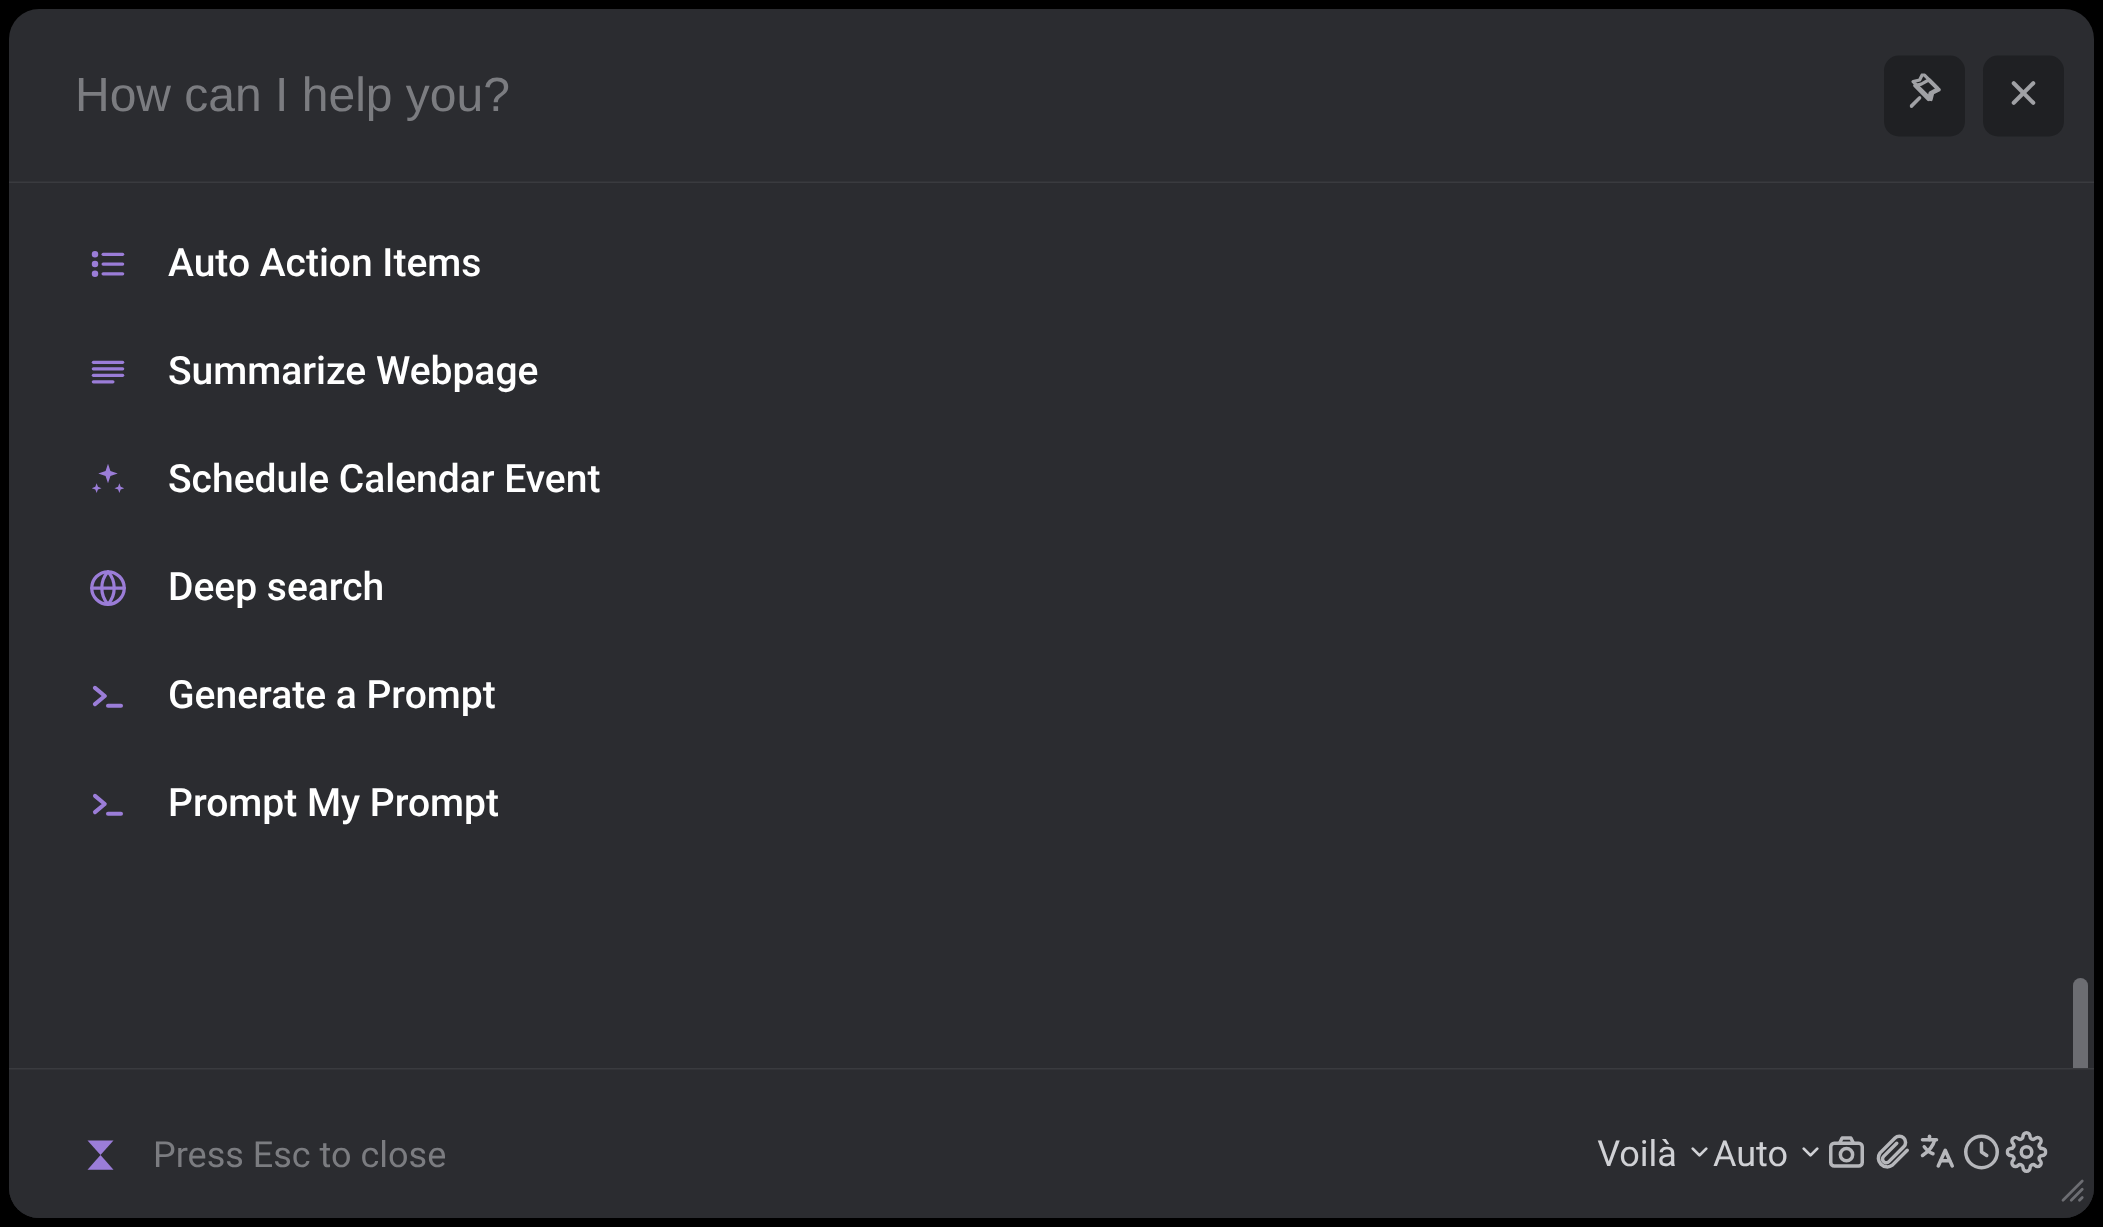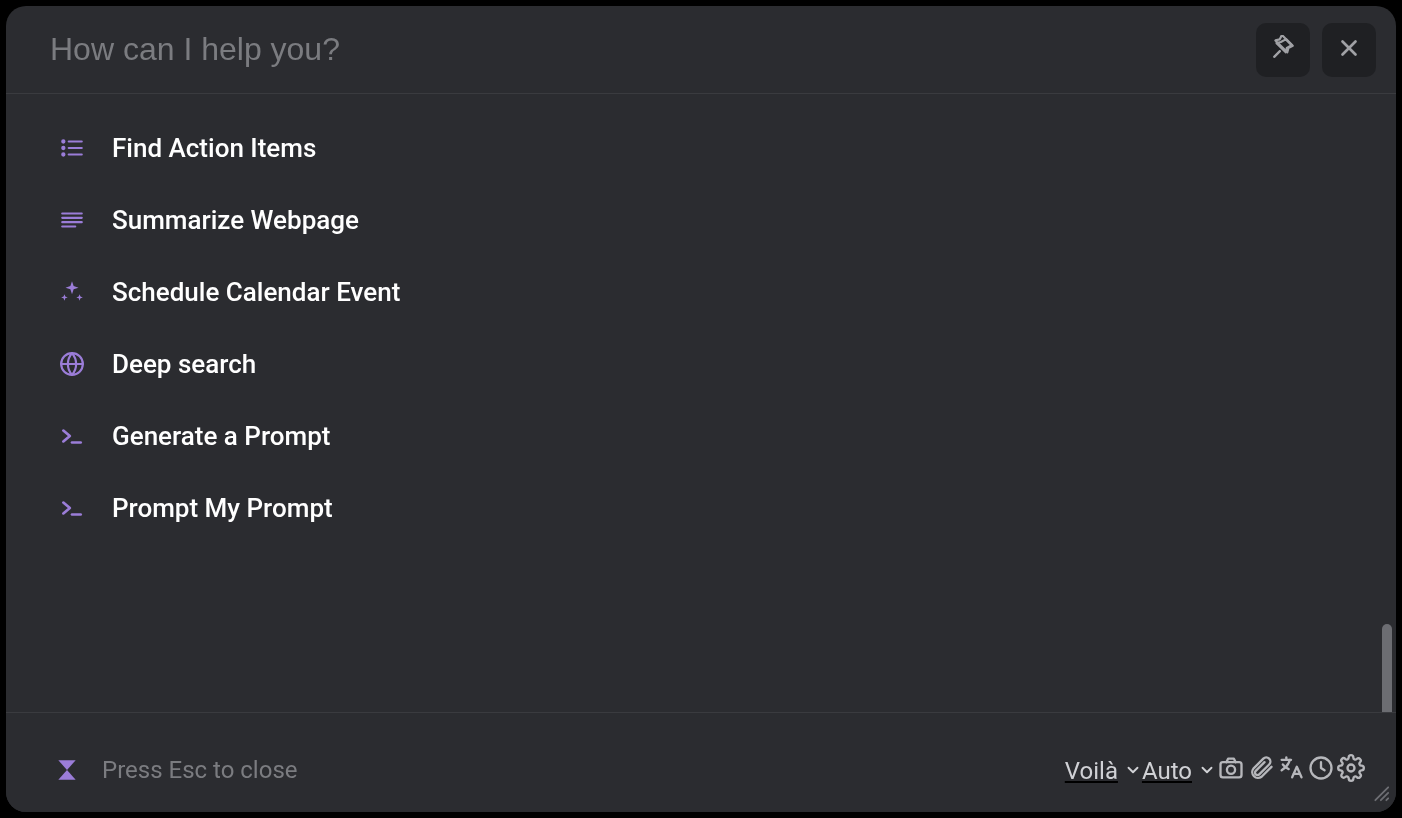--- a/index.html
+++ b/index.html
@@ -17,21 +17,21 @@
     background: #2b2c30;
     border-radius: 20px;
     display: flex;
     flex-direction: column;
     overflow: hidden;
     box-shadow: 0 0 0 1px rgba(0,0,0,0.4);
   }
 
   
   .header {
-    height: 88px;
+    height: 116px;
     border-bottom: 1px solid #3a3b3f;
     display: flex;
     align-items: center;
     padding: 0 20px 0 44px;
     flex-shrink: 0;
   }
   .prompt-input {
     flex: 1;
     background: transparent;
     border: none;
@@ -113,22 +113,21 @@
     display: flex; align-items: center; justify-content: center;
     color: #9b7dd8;
   }
   .footer-hint {
     color: #7b7c80;
     font-size: 24px;
   }
   .footer-right {
     margin-left: auto;
     display: flex;
-    align-items: flex-end;
-    text-decoration: underline;
+    align-items: flex-start;
   }
   .fselect {
     display: flex;
     align-items: center;
     gap: 6px;
     color: #d0d1d5;
     font-size: 24px;
     cursor: pointer;
   }
   .fselect svg { width: 18px; height: 18px; }
@@ -183,21 +182,21 @@
       <span class="icon">
         <svg viewBox="0 0 24 24" fill="none" stroke="currentColor" stroke-width="2" stroke-linecap="round">
           <circle cx="4" cy="6" r="1"></circle>
             <line x1="9" y1="6" x2="21" y2="6"></line>
           <circle cx="4" cy="12" r="1"></circle>
             <line x1="9" y1="12" x2="21" y2="12"></line>
           <circle cx="4" cy="18" r="1"></circle>
             <line x1="9" y1="18" x2="21" y2="18"></line>
         </svg>
       </span>
-      <span class="action-label">Find Action Items</span>
+      <span class="action-label">Auto Action Items</span>
     </div>
 
     <div class="action-row">
       <span class="icon">
         <svg viewBox="0 0 24 24" fill="none" stroke="currentColor" stroke-width="2" stroke-linecap="round">
           <line x1="3" y1="6" x2="21" y2="6"></line>
             <line x1="3" y1="10" x2="21" y2="10"></line>
           <line x1="3" y1="14" x2="21" y2="14"></line>
             <line x1="3" y1="18" x2="15" y2="18"></line>
         </svg>

